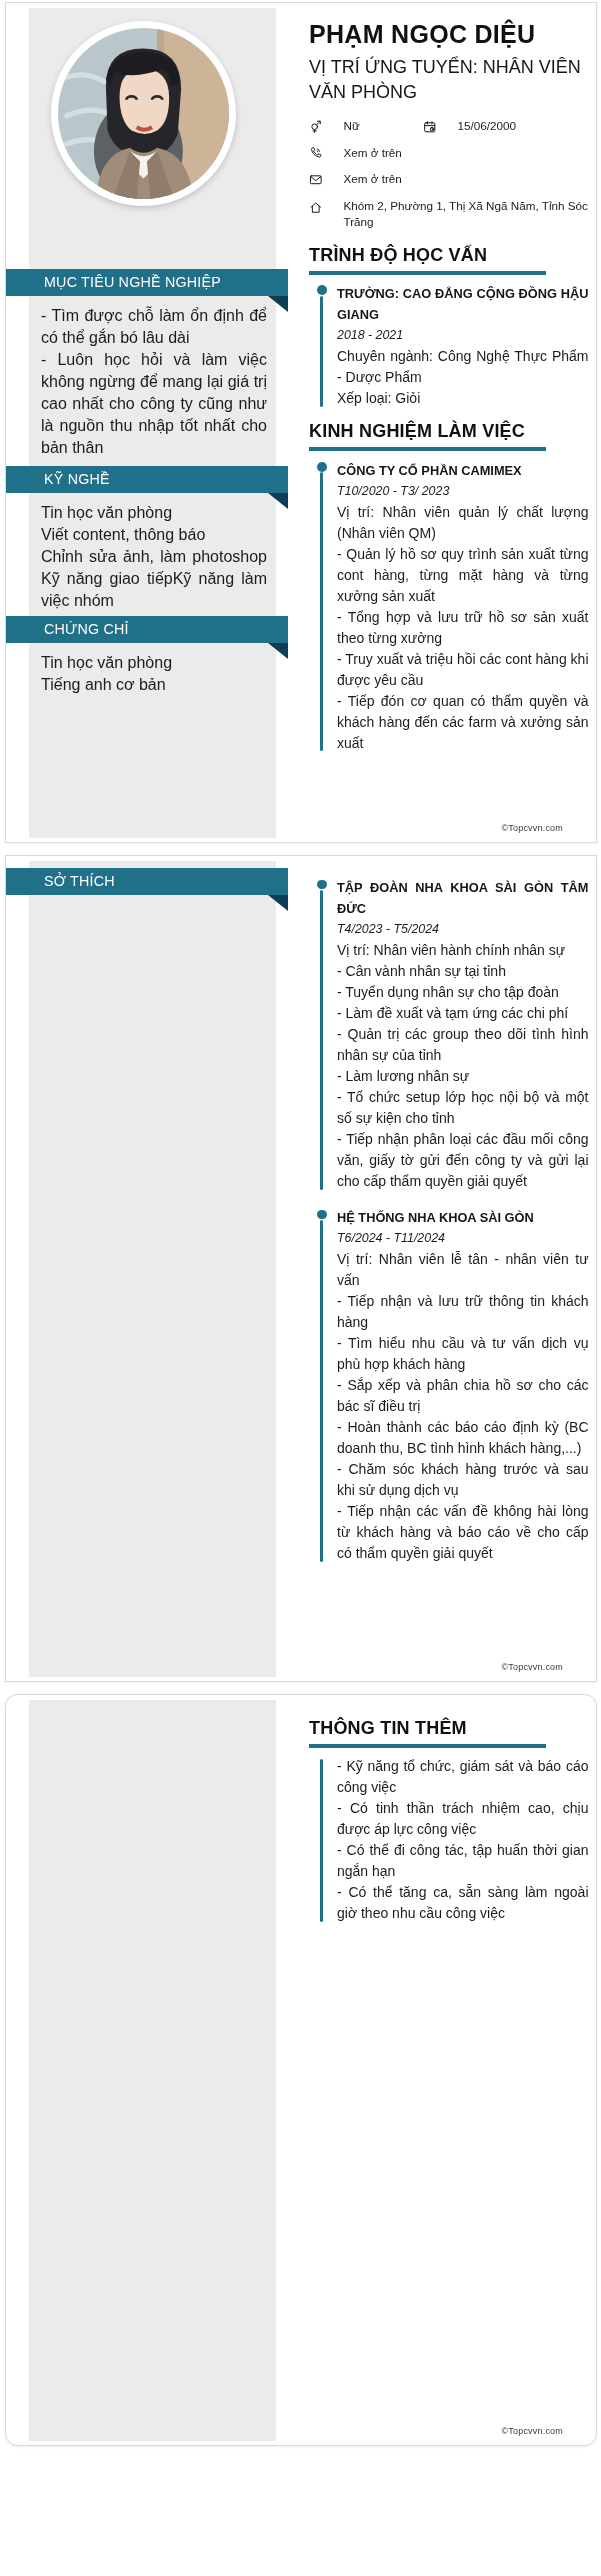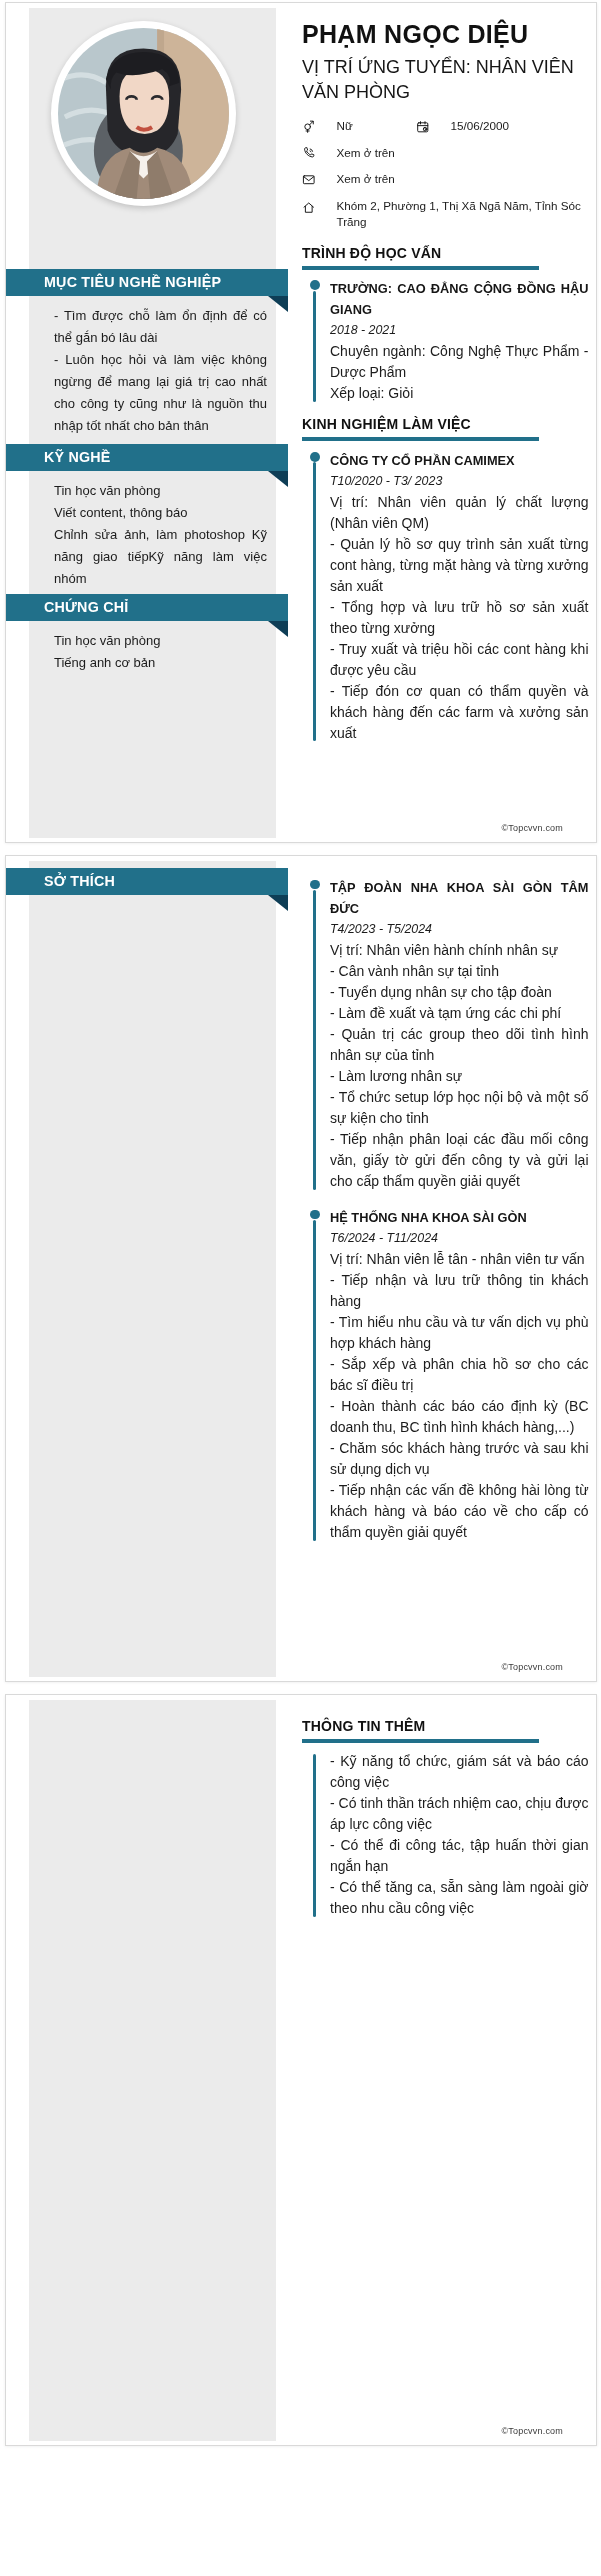--- a/index.html
+++ b/index.html
@@ -9,64 +9,64 @@
     color:#1c1c1c; -webkit-font-smoothing:antialiased;
   }
   .page {
     position:relative; width:592px; margin:0 auto 12px auto;
     background:#fff; border:0.8px solid #d9d9d9;
     box-shadow:0 0.8px 3px rgba(0,0,0,.07);
     overflow:hidden;
   }
   .page-1 { margin-top:2.3px; height:841px; }
   .page-2 { height:827px; }
-  .page-3 { height:752px; margin-bottom:2.3px; }
+  .page-3 { height:752px; margin-bottom:2.3px;border-radius:13px; }
   .side-bg { position:absolute; left:23px; top:4.5px; bottom:4.5px; width:247px; background:#ebebeb; }
 
   
   .avatar {
     position:absolute; left:45px; top:18px; width:185px; height:185px;
     border-radius:50%; background:#fff; box-shadow:0 2.3px 6px rgba(0,0,0,.18);
     display:flex; align-items:center; justify-content:center; z-index:3;
   }
   .avatar .photo { width:171px; height:171px; border-radius:50%; overflow:hidden; }
   .avatar svg { display:block; width:100%; height:100%; }
 
   
   .sidebar { position:absolute; left:0; top:0; width:282px; z-index:2; }
   .ribbon { position:relative; width:282px; height:27px; background:#21708a; }
   .ribbon .rb-label {
-    color:#fff; font-weight:700; font-size:14.3px; line-height:27px;
+    color:#fff; font-weight:400; font-size:14.3px; line-height:27px;
     padding-left:38px; letter-spacing:0.2px; white-space:nowrap;
   }
   .ribbon .fold {
     position:absolute; top:27px; right:0; width:0; height:0;
     border-top:16px solid #0e3e56; border-left:20px solid transparent;
   }
-  .side-text { margin:9px 21px 0 48px; font-size:13px; line-height:22px; text-align:justify; color:#1c1c1c; }
+  .side-text { margin:9px 21px 0 35px; font-size:16px; line-height:22px; text-align:justify; color:#1c1c1c; }
   .mt-objective { margin-top:266px; }
   .mt-skills { margin-top:6.8px; }
   .mt-certs { margin-top:3.8px; }
   .mt-hobby { margin-top:12px; }
 
   
-  .col-right { position:absolute; left:296px; right:7.5px; top:0; z-index:2; }
+  .col-right { position:absolute; left:303px; right:7.5px; top:0; z-index:2; }
   .person-name { margin-top:16.5px; font-size:25px; font-weight:700; color:#111; letter-spacing:0.3px; }
   .person-title { margin-top:6px; font-size:18px; font-weight:400; color:#161616; line-height:25px; }
 
   .info-grid { margin-top:13.5px; }
   .info-row { display:flex; margin-bottom:10.5px; }
   .info-cell { display:flex; align-items:center; gap:21px; font-size:11.7px; line-height:16px; }
   .info-cell.w-fix { width:114px; }
   .info-cell.top { align-items:flex-start; }
   .info-cell svg { flex:0 0 auto; width:13.5px; height:13.5px; }
   .info-cell.top svg { margin-top:3px; }
 
   .section { margin-top:15px; }
-  .section-title { font-size:14px; font-weight:700; color:#111; letter-spacing:0.2px; }
+  .section-title { font-size:18px; font-weight:700; color:#111; letter-spacing:0.2px; }
   .section-rule { width:237px; height:3.8px; background:#21708a; margin-top:5.3px; margin-bottom:8.3px; }
 
   .t-entry { position:relative; padding-left:28px; margin-bottom:12px; }
   .t-dot { position:absolute; left:8.3px; top:2.3px; width:9.8px; height:9.8px; border-radius:50%; background:#21708a; }
   .t-line { position:absolute; left:11.3px; top:12.8px; bottom:2.3px; width:3px; background:#21708a; border-radius:1.5px; }
   .t-line.full { top:3px; }
   .e-head { font-size:12.8px; font-weight:700; color:#161616; line-height:21px; text-align:justify; }
   .e-period { font-size:12.4px; font-style:italic; line-height:21px; color:#1c1c1c; }
   .line { font-size:14px; line-height:21px; text-align:justify; color:#1c1c1c; }
 

